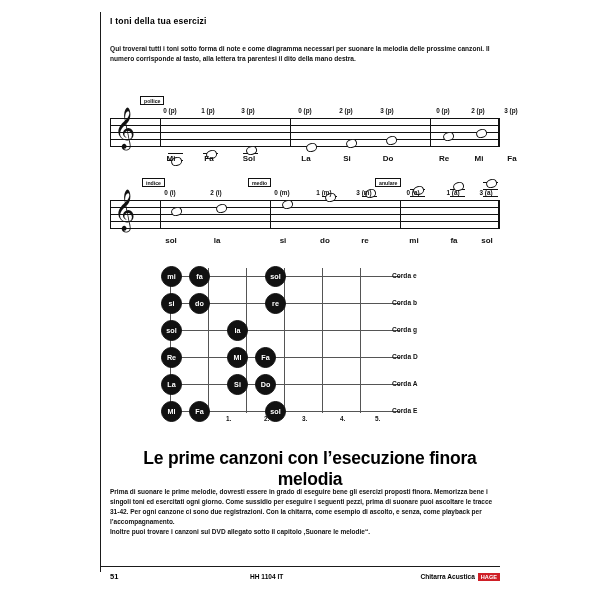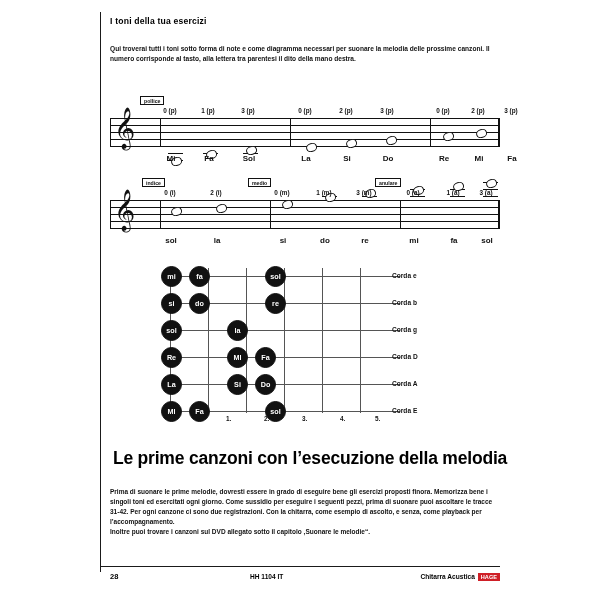--- a/index.html
+++ b/index.html
@@ -343,24 +343,24 @@
     <div class="string-name" style="left:222px;top:112px;">Corda A</div>
     <div class="string-name" style="left:222px;top:139px;">Corda E</div>
 
     <div class="fret-num" style="left:56px;top:147px;">1.</div>
     <div class="fret-num" style="left:94px;top:147px;">2.</div>
     <div class="fret-num" style="left:132px;top:147px;">3.</div>
     <div class="fret-num" style="left:170px;top:147px;">4.</div>
     <div class="fret-num" style="left:205px;top:147px;">5.</div>
   </div>
 
-  <div class="headline">Le prime canzoni con l’esecuzione della melodia</div>
+  <div class="headline">Le prime canzoni con l’esecuzione finora melodia</div>
   <div class="body-text" style="white-space:pre-line;">Prima di suonare le prime melodie, dovresti essere in grado di eseguire bene gli esercizi proposti finora. Memorizza bene i singoli toni ed esercitati ogni giorno. Come sussidio per eseguire i seguenti pezzi, prima di suonare puoi ascoltare le tracce 31-42. Per ogni canzone ci sono due registrazioni. Con la chitarra, come esempio di ascolto, e senza, come playback per l’accompagnamento.
 Inoltre puoi trovare i canzoni sul DVD allegato sotto il capitolo ‚Suonare le melodie“.</div>
 
   <div class="footer-rule"></div>
-  <div class="footer-page">28</div>
+  <div class="footer-page">51</div>
   <div class="footer-center">HH 1104 IT</div>
   <div class="footer-right">
     <span>Chitarra Acustica</span><span class="footer-badge">HAGE</span>
   </div>
 
 </div>
 
 </body></html>

